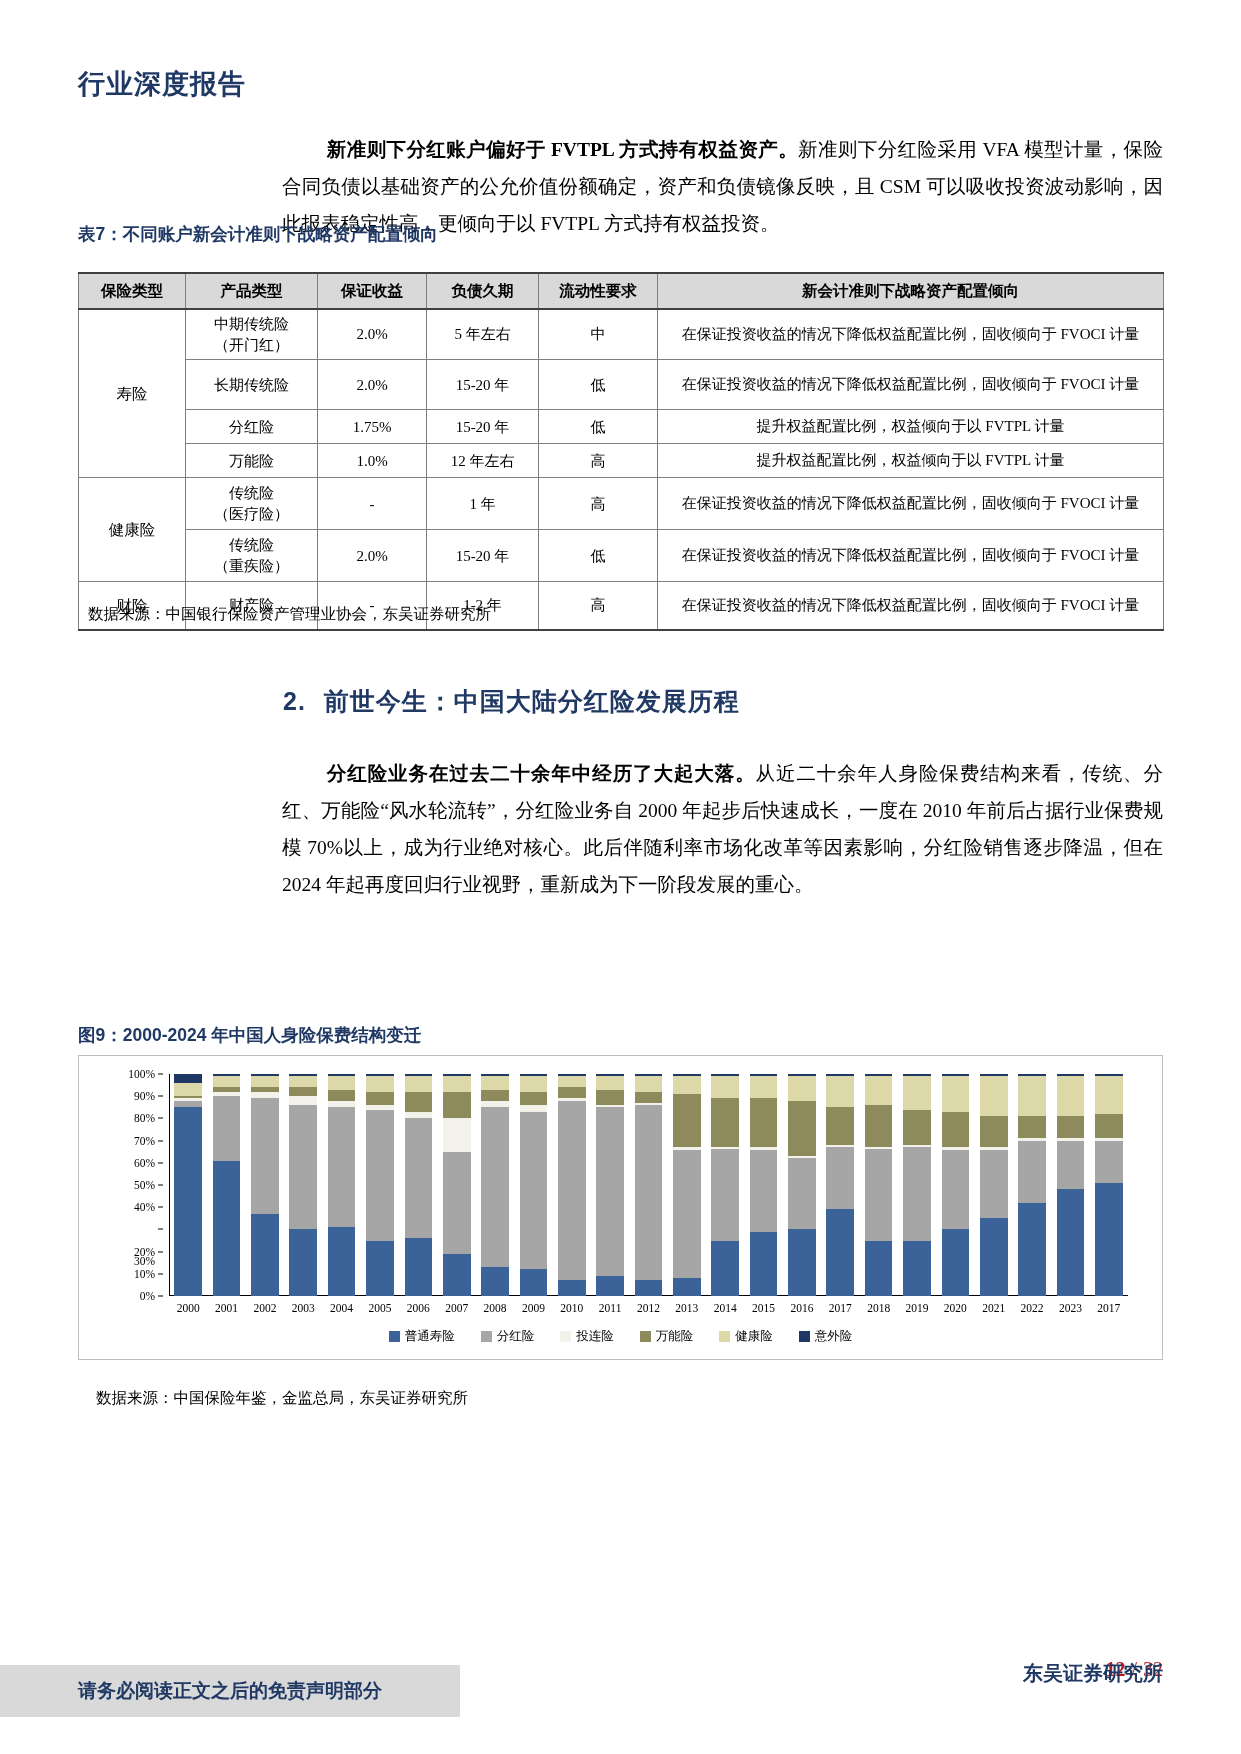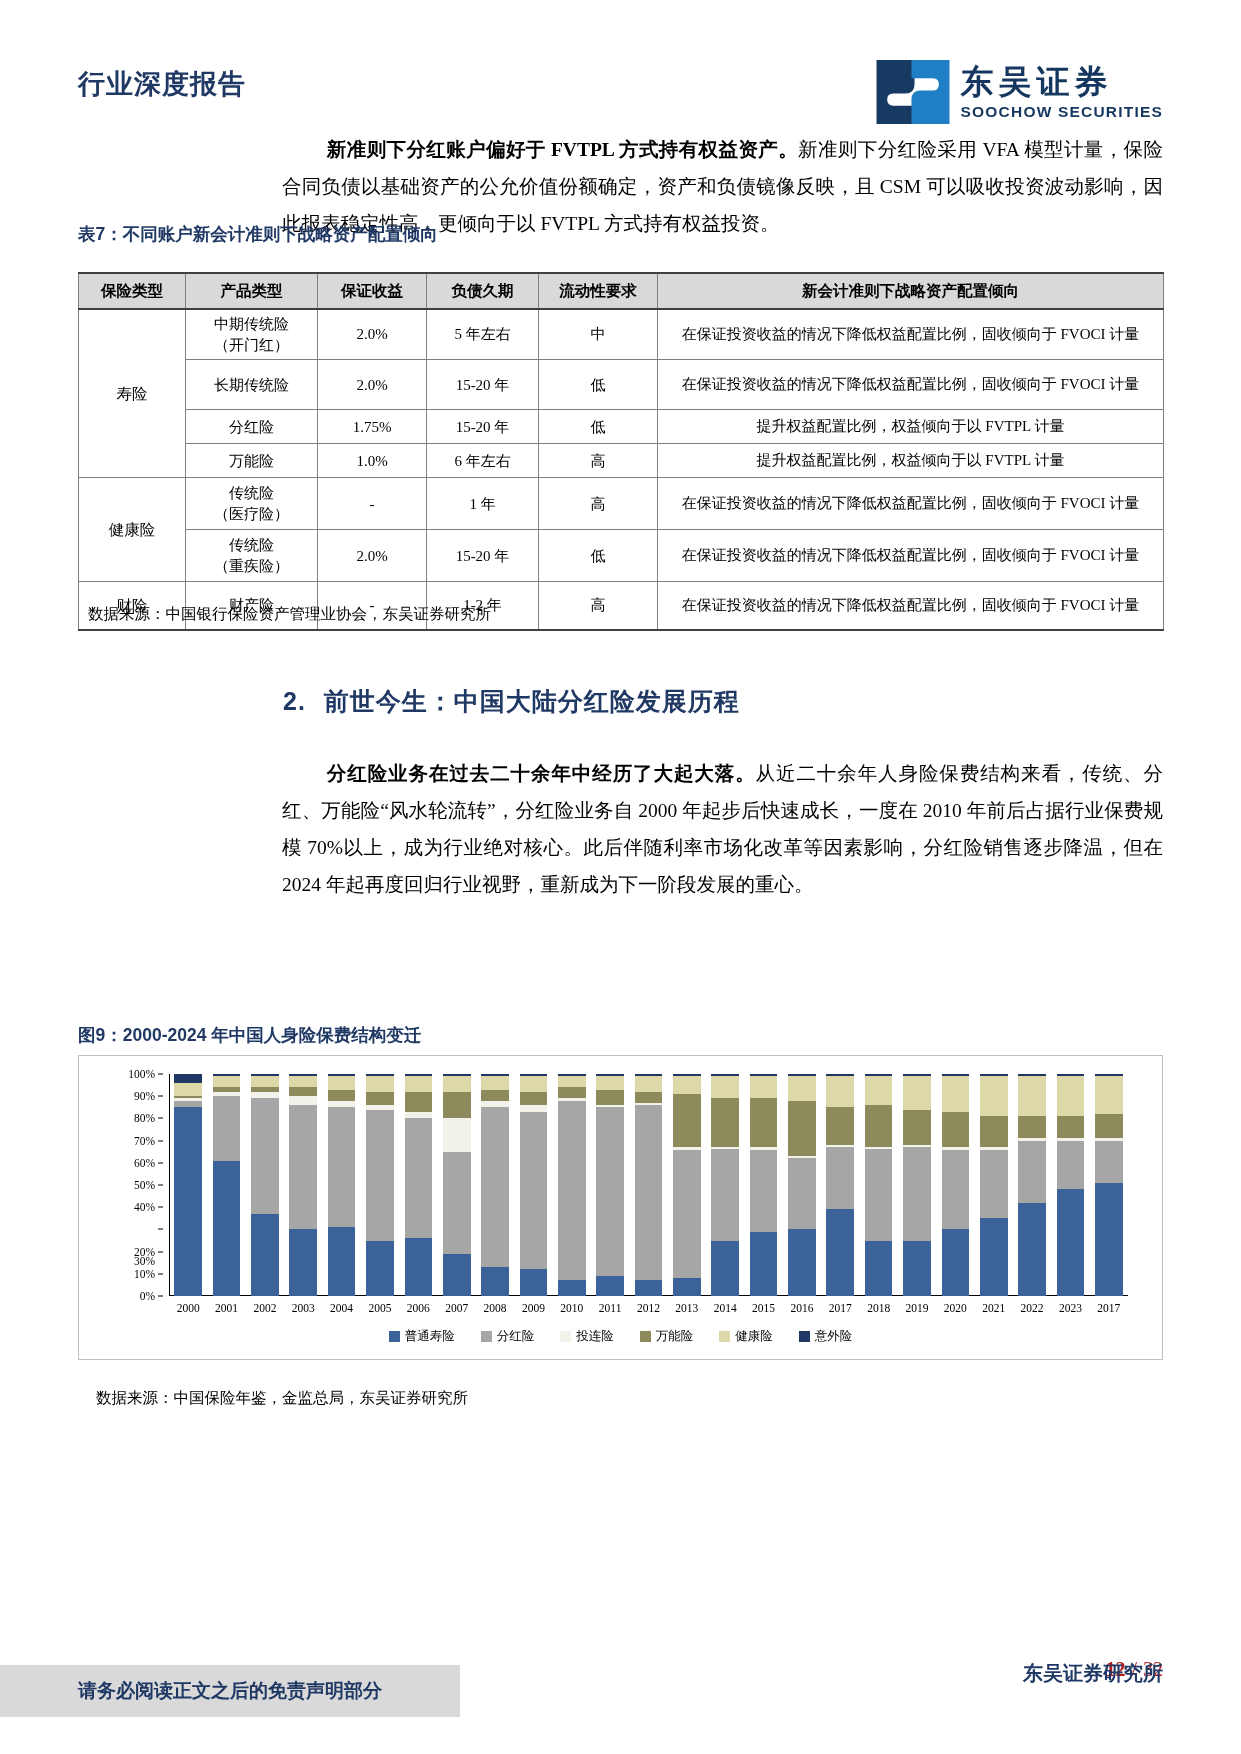--- a/index.html
+++ b/index.html
@@ -119,33 +119,20 @@
     font-family:"Liberation Sans",sans-serif;
   }
 </style>
 </head>
 <body>
 
 <div class="page">
 
   <div class="hdr">
     <div class="hdr-title">行业深度报告</div>
-    <div class="logo">
-      <div class="logo-mark">
-        <svg width="76" height="76" viewBox="0 0 100 100" aria-hidden="true">
-          <path d="M2 8 H52 V40 Q52 52 40 52 H24 Q16 52 16 60 Q16 68 24 68 H52 V92 H2 Z" fill="#173a63"></path>
-          <path d="M98 92 H48 V60 Q48 48 60 48 H76 Q84 48 84 40 Q84 32 76 32 H48 V8 H98 Z" fill="#1f7fc4"></path>
-          <circle cx="62" cy="34" r="26" fill="none" stroke="#1f7fc4" stroke-width="0"></circle>
-        </svg>
-      </div>
-      <div class="logo-txt">
-        <div class="logo-cn">东吴证券</div>
-        <div class="logo-en">SOOCHOW SECURITIES</div>
-      </div>
-    </div>
   </div>
 
   <div class="para indent" style="left:282px;top:131px;width:881px;">
     <b>新准则下分红账户偏好于 FVTPL 方式持有权益资产。</b><span>新准则下分红险采用 VFA 模型计量，保险合同负债以基础资产的公允价值份额确定，资产和负债镜像反映，且 CSM 可以吸收投资波动影响，因此报表稳定性高，更倾向于以 FVTPL 方式持有权益投资。</span>
   </div>
 
   <div class="cap" style="left:78px;top:222px;">表7：不同账户新会计准则下战略资产配置倾向</div>
 
   <table class="t7">
     <colgroup>
@@ -186,21 +173,21 @@
       <tr style="height:34px;">
         <td>分红险</td>
         <td>1.75%</td>
         <td>15-20 年</td>
         <td>低</td>
         <td class="desc">提升权益配置比例，权益倾向于以 FVTPL 计量</td>
       </tr>
       <tr style="height:34px;">
         <td>万能险</td>
         <td>1.0%</td>
-        <td>6 年左右</td>
+        <td>12 年左右</td>
         <td>高</td>
         <td class="desc">提升权益配置比例，权益倾向于以 FVTPL 计量</td>
       </tr>
       <tr style="height:52px;">
         <td class="cat" rowspan="2">健康险</td>
         <td style="white-space:pre-line">传统险
 （医疗险）</td>
         <td>-</td>
         <td>1 年</td>
         <td>高</td>

